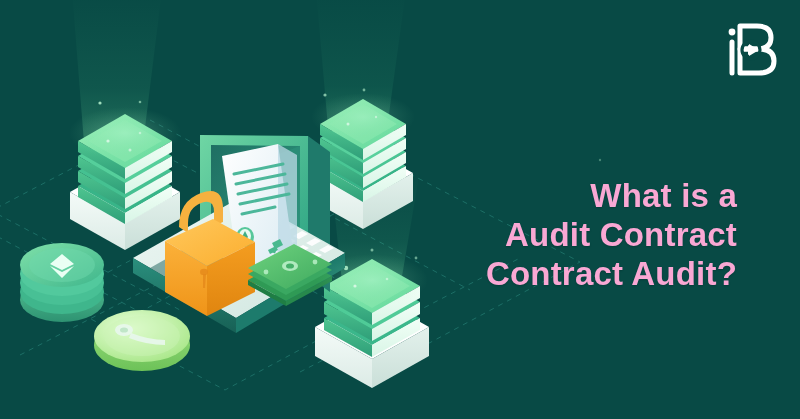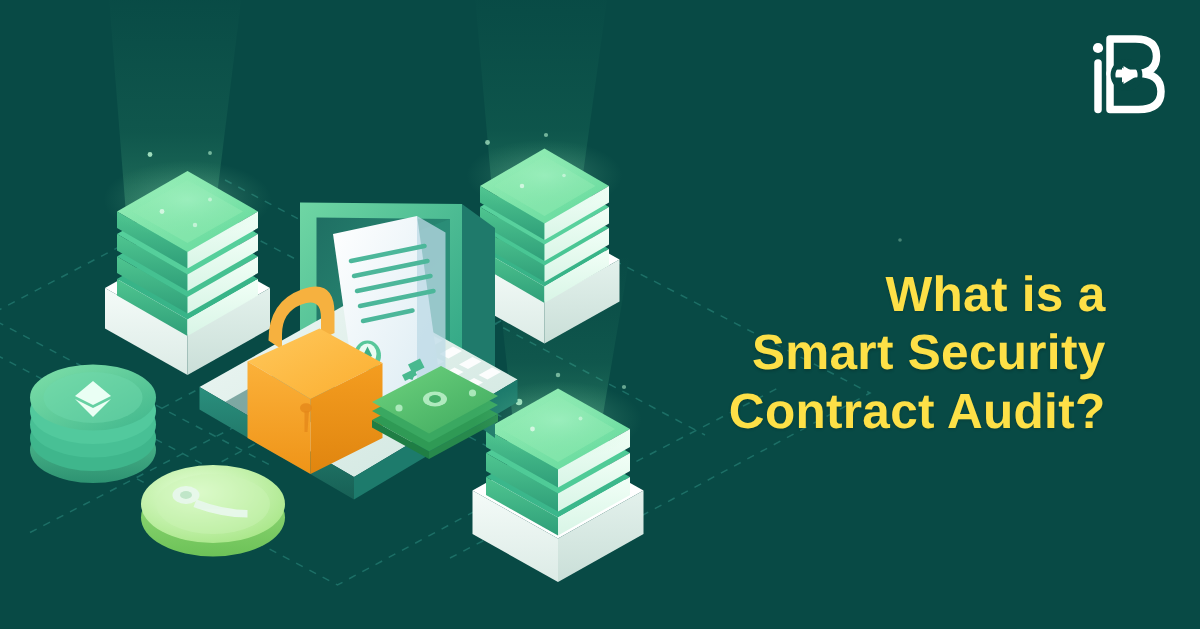--- a/index.html
+++ b/index.html
@@ -8,21 +8,21 @@
     background:#084a45;
     font-family:"Liberation Sans", sans-serif;
   }
   #stage{position:relative;width:800px;height:419px;overflow:hidden;background:#084a45;}
   #art{position:absolute;left:0;top:0;width:800px;height:419px;}
 
   
   .headline{
     position:absolute; right:63px; top:176px;
     width:420px; text-align:right;
-    color:#fde047; font-weight:bold; font-size:33px; line-height:39px;
+    color:#f9a8d4; font-weight:bold; font-size:33px; line-height:39px;
     letter-spacing:.2px;
     text-shadow:0 1px 2px rgba(0,0,0,.18);
   }
   .headline .ln{display:block;white-space:nowrap;}
 
   
   .logo{position:absolute; right:22px; top:18px; width:60px; height:62px;}
 </style>
 </head>
 <body>
@@ -361,17 +361,17 @@
       </g>
       <circle cx="14" cy="14" r="3.4" fill="#ffffff"></circle>
       <polygon points="31,26 31,38 41,32" fill="#ffffff"></polygon>
       <circle cx="33" cy="32" r="9" fill="none" stroke="#084a45" stroke-width="3.2"></circle>
       <polygon points="30,27 30,37 39,32" fill="#ffffff"></polygon>
     </svg>
   </div>
 
   <div class="headline">
     <span class="ln">What is a</span>
-    <span class="ln">Smart Security</span>
+    <span class="ln">Audit Contract</span>
     <span class="ln">Contract Audit?</span>
   </div>
 
 </div>
 
 </body></html>

